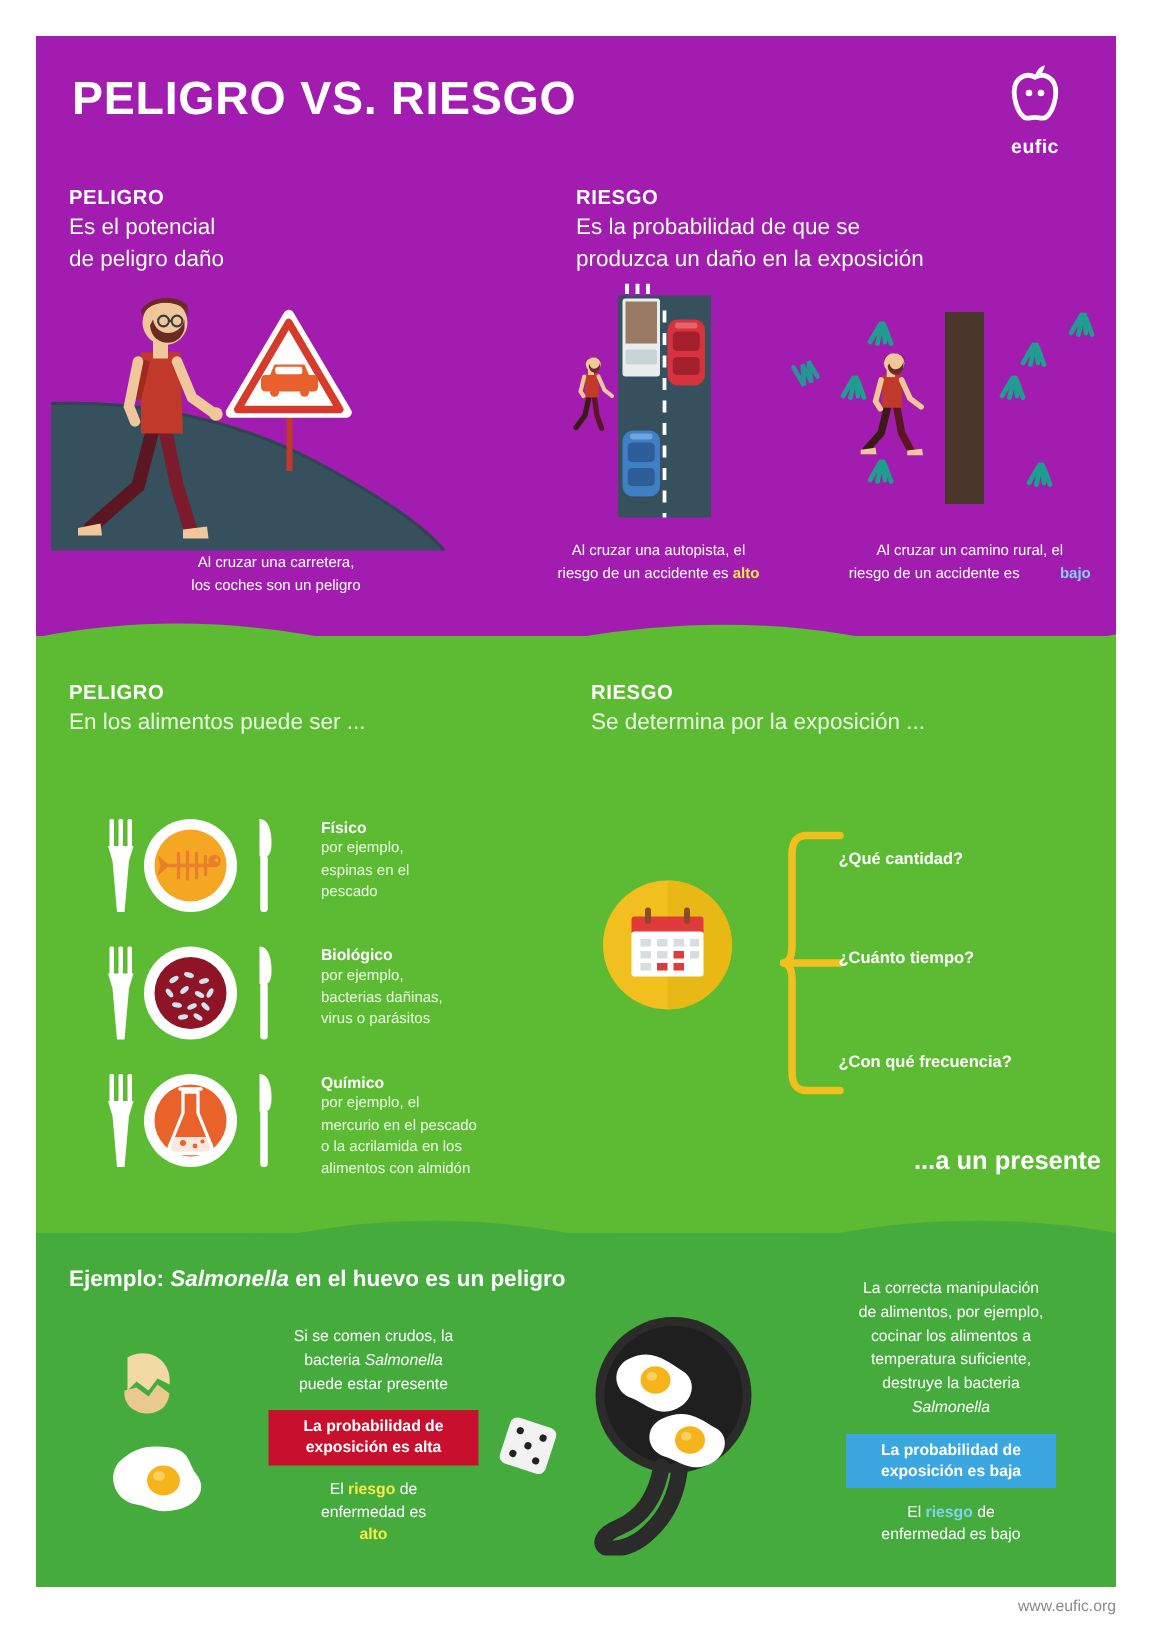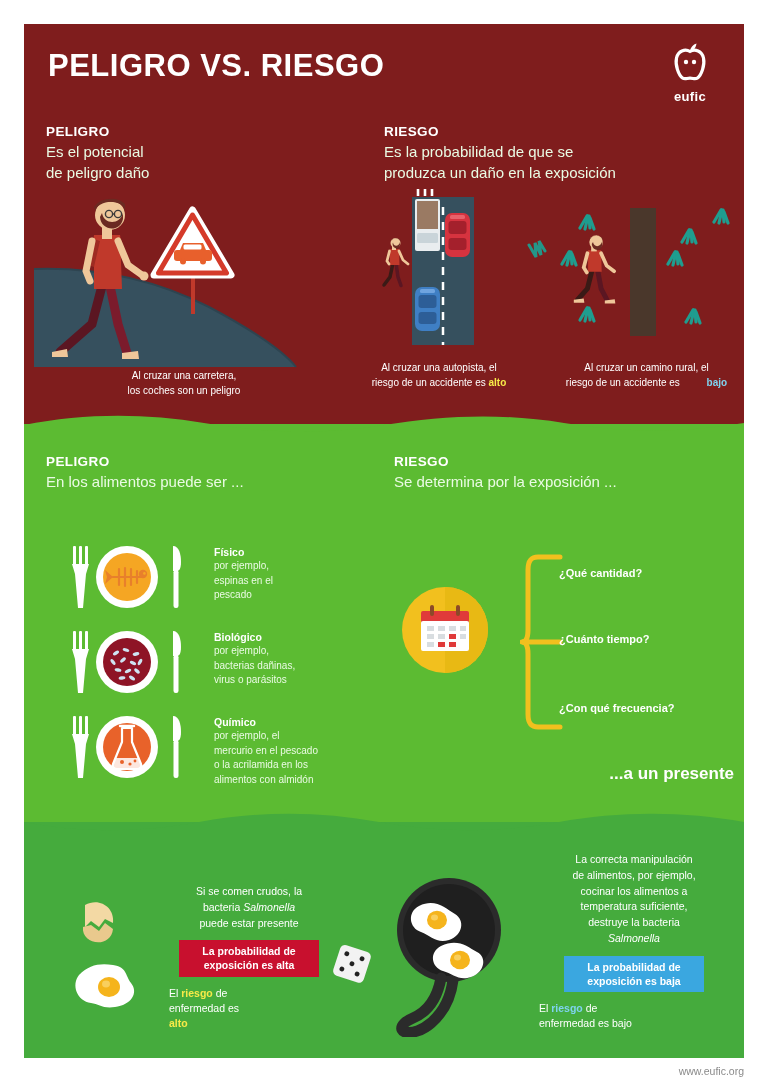--- a/index.html
+++ b/index.html
@@ -13,21 +13,21 @@
     position: relative;
     width: 768px; height: 1087px;
     background: #ffffff;
   }
 
   
   .panel { position: absolute; left: 24px; width: 720px; }
 
   #sec1 {
     top: 24px; height: 412px;
-    background: #7f1d1d;
+    background: #a21caf;
   }
   
   #sec2 {
     top: 424px; height: 410px;
     background: #5cbb32;
   }
   #sec3 {
     top: 822px; height: 236px;
     background: #45ab3d;
   }
@@ -121,21 +121,21 @@
   .body-sm .ital { font-style: italic; }
 
   .prob-badge {
     display: block; margin: 9px auto 0; padding: 4px 8px;
     color: #ffffff; font-size: 10.5px; font-weight: bold;
     line-height: 1.35; text-align: center; width: 140px;
   }
   .badge-red  { background: #c8102e; }
   .badge-blue { background: #3aa7e0; }
 
-  .risk-note { margin-top: 9px; color: #ffffff; font-size: 10.5px; line-height: 1.45; text-align: left; }
+  .risk-note { margin-top: 9px; color: #ffffff; font-size: 10.5px; line-height: 1.45; text-align: center; }
   .risk-note .word-riesgo { color: #f7ea48; font-weight: bold; }
   .risk-note .word-alto   { color: #f7ea48; font-weight: bold; }
   .risk-note .word-riesgo-b { color: #7fd3ef; font-weight: bold; }
 
   #illu-eggs-left { position: absolute; left: 45px; top: 75px; }
   #illu-dice      { position: absolute; left: 305px; top: 120px; }
   #illu-pan       { position: absolute; left: 355px; top: 50px; }
 
   
   #footer {
@@ -533,20 +533,21 @@
     <div id="a-un-peligro">...a un presente</div>
   </div>
 
   <div class="panel" id="sec3">
     <div class="wave-top">
       <svg width="720" height="26" viewBox="0 0 720 26" preserveAspectRatio="none">
         <path d="M0 26 L0 13 C55 24 115 24 175 13 C235 2 295 2 355 13 C415 24 475 24 535 13 C595 2 660 2 720 13 L720 26 Z" fill="#45ab3d"></path>
       </svg>
     </div>
 
+    <div id="s3-title"><span>Ejemplo: </span><span class="ital">Salmonella</span><span> en el huevo es un peligro</span></div>
 
     <div id="illu-eggs-left">
       <svg width="90" height="120" viewBox="0 0 90 120">
 
         <path d="M16 8 C30 0 46 10 44 26 L36 22 L30 30 L22 24 L16 30 Z" fill="#f3d9a4"></path>
         <path d="M14 30 C12 48 42 52 44 32 L36 26 L30 34 L22 28 Z" fill="#e9c98d"></path>
 
         <path d="M10 78 C2 88 8 104 22 106 C30 107 34 112 46 110 C62 108 70 96 62 86 C56 78 58 70 44 68 C30 66 20 68 10 78 Z" fill="#ffffff"></path>
         <ellipse cx="40" cy="90" rx="11" ry="10" fill="#f5b41c"></ellipse>
         <ellipse cx="37" cy="87" rx="4" ry="3.4" fill="#f9cf5e"></ellipse>

